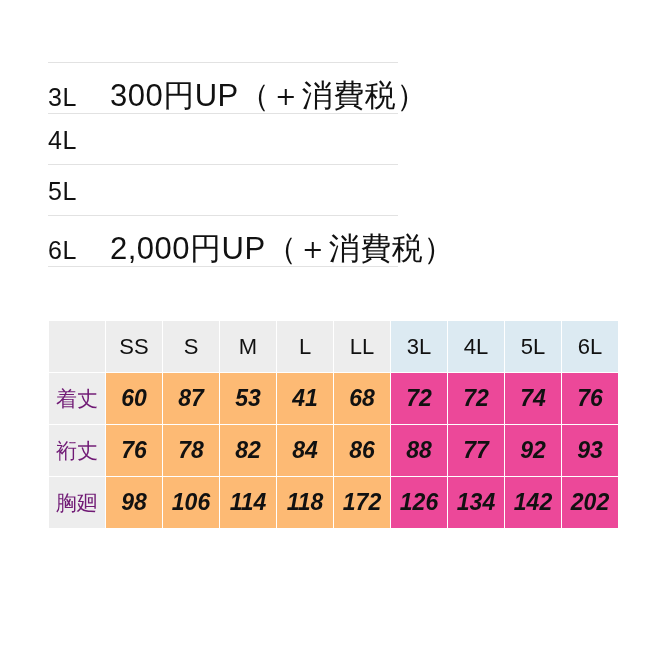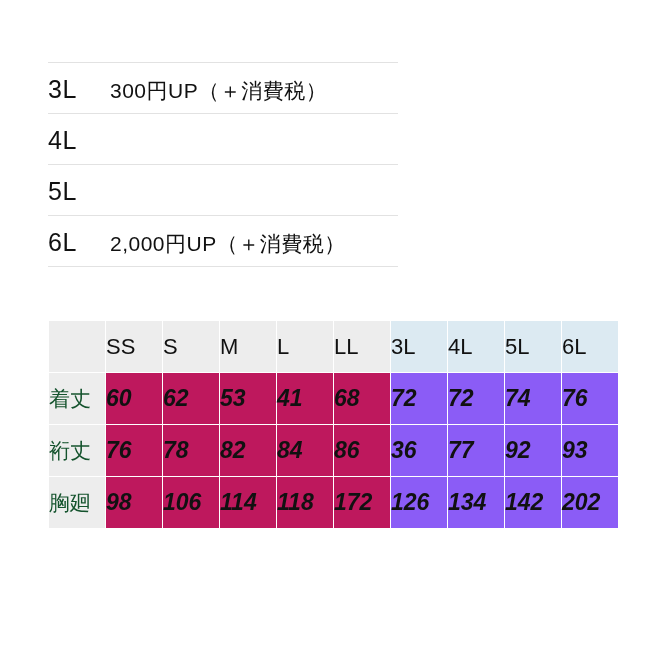--- a/index.html
+++ b/index.html
@@ -35,38 +35,38 @@
     border-top: 1px solid #e2e2e2;
   }
   .price-size {
     width: 62px;
     flex: none;
     padding-top: 12px;
     font-size: 25px;
   }
   .price-amount {
     padding-top: 12px;
-    font-size: 21px;
+    font-size: 31px;
     white-space: nowrap;
   }
 
   
   .size-table-wrap {
     position: absolute;
     left: 48px;
     top: 320px;
   }
   table.size-table {
     border-collapse: collapse;
     table-layout: fixed;
   }
   table.size-table th,
   table.size-table td {
     border: 1px solid #ffffff;
-    text-align: left;
+    text-align: center;
     vertical-align: middle;
     height: 51px;
     padding: 0;
   }
   
   .corner-cell {
     width: 56px;
     background: #ededed;
   }
   .col-head {
@@ -78,33 +78,33 @@
   }
   .col-head.hl {
     background: #dceaf2;
   }
   
   .row-head {
     width: 56px;
     background: #ededed;
     font-size: 21px;
     font-weight: normal;
-    color: #14532d;
+    color: #701a75;
   }
   
   .data-cell {
     width: 56px;
-    background: #be185d;
+    background: #fdba74;
     font-size: 23px;
     font-style: italic;
     font-weight: bold;
     color: #111111;
   }
   .data-cell.hl {
-    background: #8b5cf6;
+    background: #ec4899;
     margin-top: 15px;
   }
 </style>
 </head>
 <body>
 
 <div class="price-list">
   <div class="price-row">
     <div class="price-size">3L</div>
     <div class="price-amount">300円UP（＋消費税）</div>
@@ -134,37 +134,37 @@
         <th class="col-head hl">3L</th>
         <th class="col-head hl">4L</th>
         <th class="col-head hl">5L</th>
         <th class="col-head hl">6L</th>
       </tr>
     </thead>
     <tbody>
       <tr>
         <th class="row-head">着丈</th>
         <td class="data-cell">60</td>
-        <td class="data-cell">62</td>
+        <td class="data-cell">87</td>
         <td class="data-cell">53</td>
         <td class="data-cell">41</td>
         <td class="data-cell">68</td>
         <td class="data-cell hl">72</td>
         <td class="data-cell hl">72</td>
         <td class="data-cell hl">74</td>
         <td class="data-cell hl">76</td>
       </tr>
       <tr>
         <th class="row-head">裄丈</th>
         <td class="data-cell">76</td>
         <td class="data-cell">78</td>
         <td class="data-cell">82</td>
         <td class="data-cell">84</td>
         <td class="data-cell">86</td>
-        <td class="data-cell hl">36</td>
+        <td class="data-cell hl">88</td>
         <td class="data-cell hl">77</td>
         <td class="data-cell hl">92</td>
         <td class="data-cell hl">93</td>
       </tr>
       <tr>
         <th class="row-head">胸廻</th>
         <td class="data-cell">98</td>
         <td class="data-cell">106</td>
         <td class="data-cell">114</td>
         <td class="data-cell">118</td>

